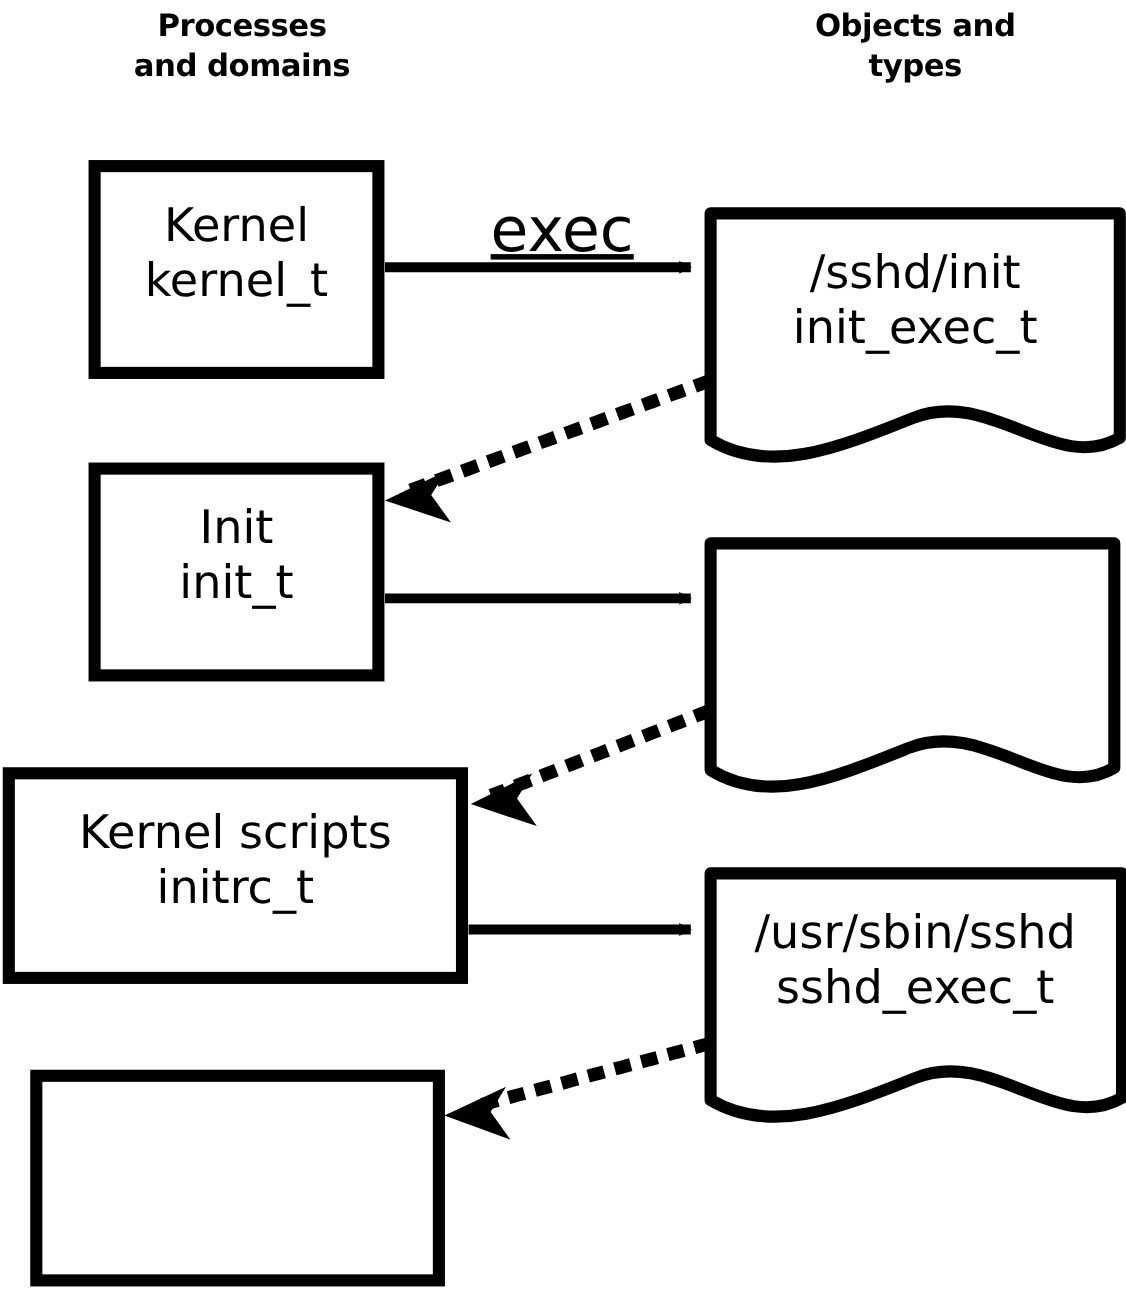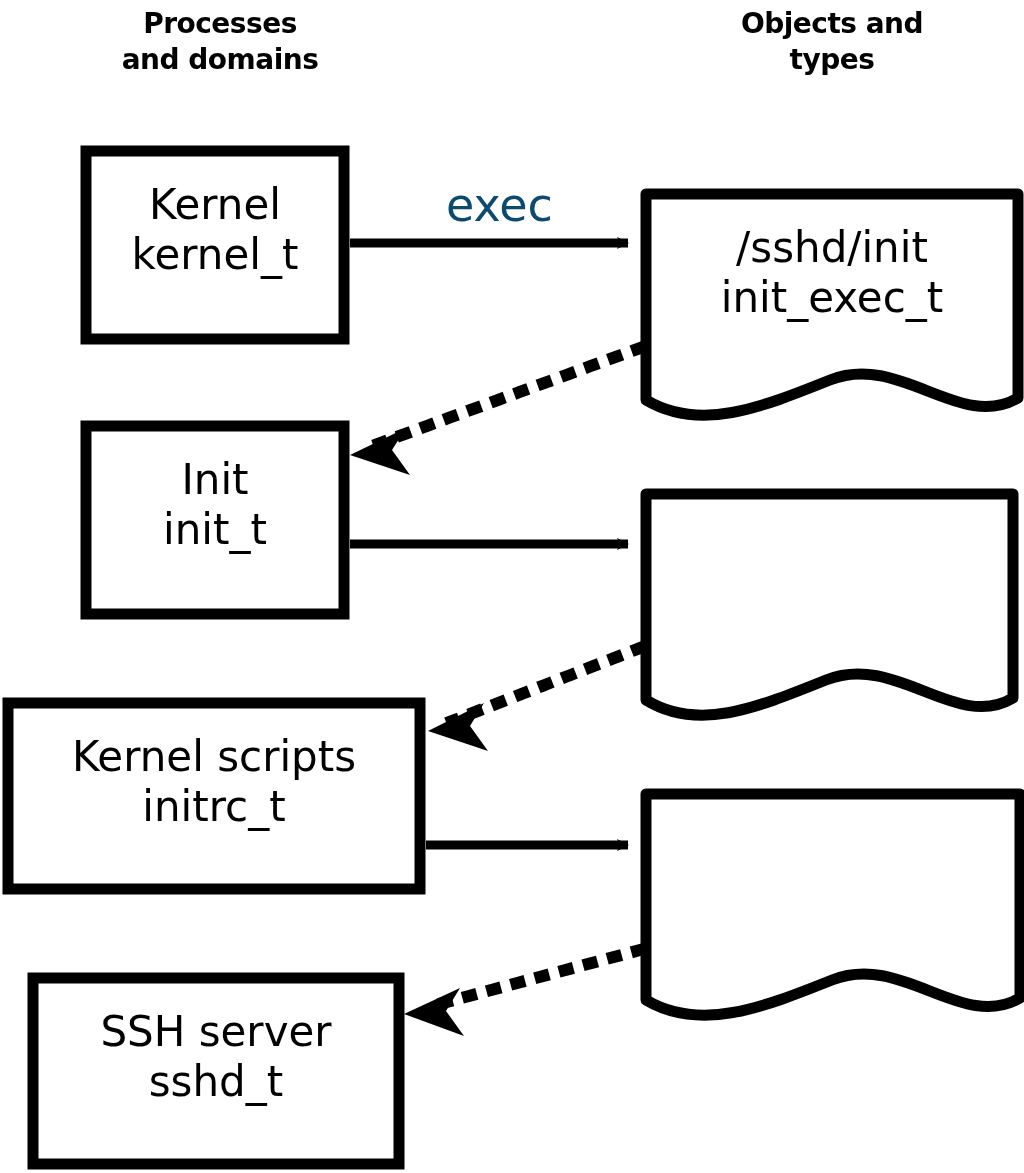--- a/index.html
+++ b/index.html
@@ -41,24 +41,25 @@
     position: absolute;
     text-align: center;
     font-size: 42px;
     line-height: 1.18;
     color: #000000;
     white-space: pre-line;
     pointer-events: none;
   }
   .edge-label {
     position: absolute;
-    font-size: 46px;
+    font-size: 56px;
     line-height: 1;
-    color: #0c4a6e;
+    color: #000000;
     white-space: nowrap;
+    text-decoration: underline;
   }
 </style>
 </head>
 <body>
 
 <div id="canvas">
 
   <div class="col-title" id="title-left">Processes
 and domains</div>
   <div class="col-title" id="title-right">Objects and
@@ -109,23 +110,23 @@
 
   <div class="node-label" style="left:86px; top:180px; width:258px;">Kernel
 kernel_t</div>
 
   <div class="node-label" style="left:86px; top:455px; width:258px;">Init
 init_t</div>
 
   <div class="node-label" style="left:8px; top:732px; width:412px;">Kernel scripts
 initrc_t</div>
 
-  <div class="node-label" style="left:33px; top:1007px; width:366px;">SSH server
-sshd_t</div>
 
   <div class="node-label" style="left:646px; top:223px; width:372px;">/sshd/init
 init_exec_t</div>
 
 
+  <div class="node-label" style="left:646px; top:823px; width:372px;">/usr/sbin/sshd
+sshd_exec_t</div>
 
   <div class="edge-label" style="left:446px; top:182px;">exec</div>
 
 </div>
 
 </body></html>

